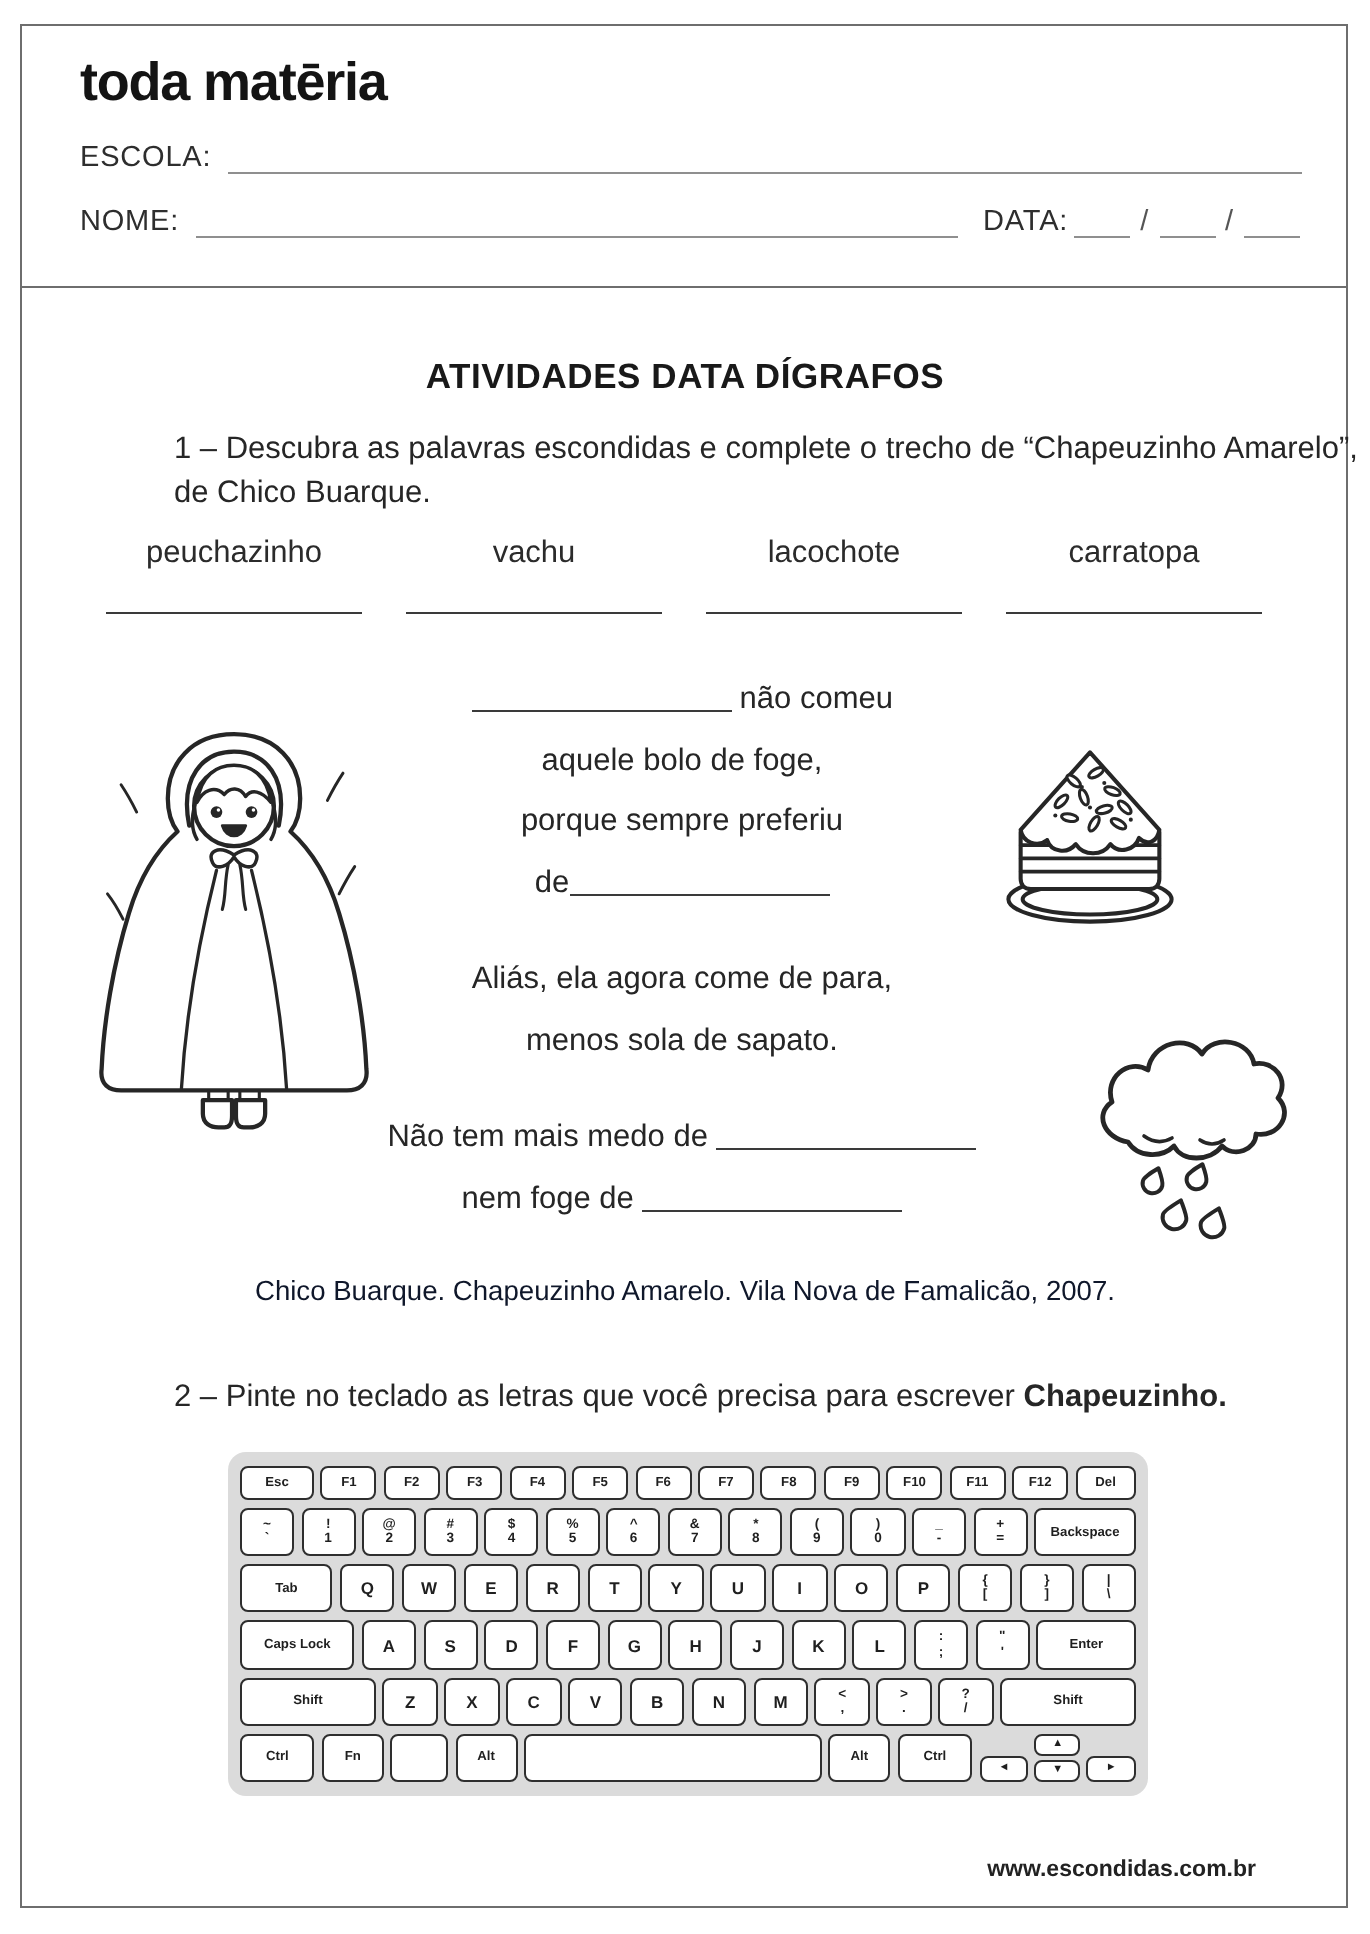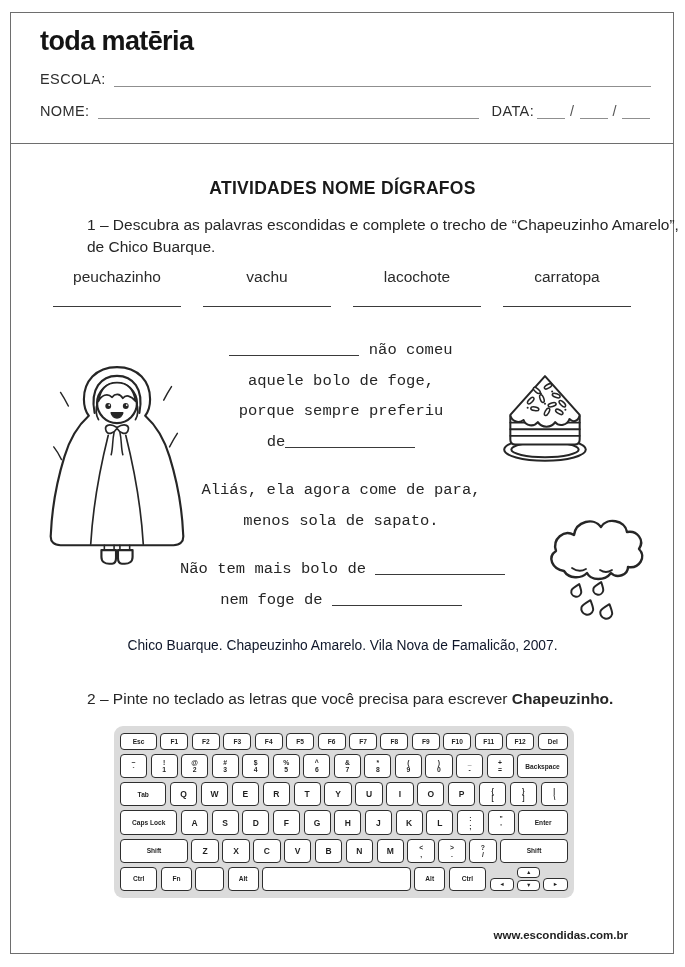--- a/index.html
+++ b/index.html
@@ -12,21 +12,21 @@
   .hlabel{line-height:15px;}
   .hline{display:inline-block;height:14px;border-bottom:1.5px solid #8f8f8f;margin-left:8px;}
   .dshort{width:28px;margin:0 3px;}
   .hslash{line-height:15px;margin:0 2px;color:#555;}
   .title{position:absolute;left:0;top:178px;width:100%;text-align:center;font-size:17.5px;font-weight:700;letter-spacing:.3px;color:#191919;}
   .q{position:absolute;left:47px;width:596px;font-size:15.5px;line-height:21.5px;color:#262626;margin-left:40px;}
   .words-row{position:absolute;left:42px;top:268px;width:600px;display:flex;}
   .word-col{flex:1;text-align:center;font-size:15.5px;}
   .word-blank{margin:20px auto 0;width:128px;border-bottom:1.7px solid #3a3a3a;}
   .verse{position:absolute;left:180px;top:341px;width:322px;text-align:center;font-size:15.5px;color:#262626;}
-  .vline{height:20px;margin-bottom:10.5px;white-space:nowrap;font-family:Liberation Mono, monospace;}
+  .vline{height:20px;margin-bottom:10.5px;white-space:nowrap;}
   .vgap{height:18px;}
   .blank{display:inline-block;width:130px;border-bottom:1.7px solid #3a3a3a;height:13px;vertical-align:-2px;}
   .citation{position:absolute;left:0;top:638px;width:100%;text-align:center;font-size:13.8px;color:#0f172a;}
   .illus{position:absolute;}
   .kbd{position:absolute;left:114px;top:726px;width:460px;height:172px;background:#dbdbdb;border-radius:9px;
        padding:7px 6px;box-sizing:border-box;display:flex;flex-direction:column;gap:4px;}
   .krow{display:flex;gap:3.5px;flex:1;min-height:0;}
   .krow.sm{flex:0 0 17px;}
   .key{background:#fff;border:1.4px solid #2e2e2e;border-radius:4px;display:flex;flex-direction:column;
        align-items:center;justify-content:center;font-weight:700;color:#1f1f1f;min-width:0;box-sizing:border-box;overflow:hidden;}
@@ -58,21 +58,21 @@
     <span class="hlabel">NOME:</span>
     <span class="hline" style="width:381px"></span>
     <span class="hlabel" style="margin-left:13px">DATA:</span>
     <span class="hline dshort"></span>
     <span class="hslash">/</span>
     <span class="hline dshort"></span>
     <span class="hslash">/</span>
     <span class="hline dshort"></span>
   </div>
 
-  <div class="title">ATIVIDADES NOME DÍGRAFOS</div>
+  <div class="title">ATIVIDADES DATA DÍGRAFOS</div>
 
   <div class="q" style="top:214px">1 – Descubra as palavras escondidas e complete o trecho de “Chapeuzinho Amarelo”, de Chico Buarque.</div>
 
   <div class="words-row">
       <div class="word-col"><span>peuchazinho</span><div class="word-blank"></div></div>
       <div class="word-col"><span>vachu</span><div class="word-blank"></div></div>
       <div class="word-col"><span>lacochote</span><div class="word-blank"></div></div>
       <div class="word-col"><span>carratopa</span><div class="word-blank"></div></div>
     </div>
 
@@ -106,21 +106,21 @@
 
   <div class="verse">
       <div class="vline"><span class="blank"></span><span> não comeu</span></div>
       <div class="vline"><span>aquele bolo de foge,</span></div>
       <div class="vline"><span>porque sempre preferiu</span></div>
       <div class="vline"><span>de</span><span class="blank"></span></div>
       <div class="vgap"></div>
       <div class="vline"><span>Aliás, ela agora come de para,</span></div>
       <div class="vline"><span>menos sola de sapato.</span></div>
       <div class="vgap"></div>
-      <div class="vline"><span>Não tem mais bolo de </span><span class="blank"></span></div>
+      <div class="vline"><span>Não tem mais medo de </span><span class="blank"></span></div>
       <div class="vline"><span>nem foge de </span><span class="blank"></span></div>
     </div>
 
   <svg class="illus" style="left:494px;top:370px" width="102" height="97" viewBox="0 0 100 95">
     <g stroke="#262626" stroke-width="2" fill="none" stroke-linecap="round" stroke-linejoin="round">
       <ellipse cx="50" cy="78" rx="40" ry="11" fill="#fff"></ellipse>
       <ellipse cx="50" cy="78" rx="33" ry="7.5" fill="#fff"></ellipse>
       <path d="M16,45 L16,68 C16,71 18,73 21,73 L79,73 C82,73 84,71 84,68 L84,45" fill="#fff"></path>
       <path d="M16,51.5 L84,51.5 M16,58 L84,58 M16,64.5 L84,64.5" stroke-width="1.8"></path>
       <path d="M50,6 L84,44 C83,50 78,52 74,48 C72,54 64,56 60,51 C56,57 47,57 43,51 C39,56 31,55 29,49 C24,53 17,50 16,44 Z" fill="#fff"></path>

